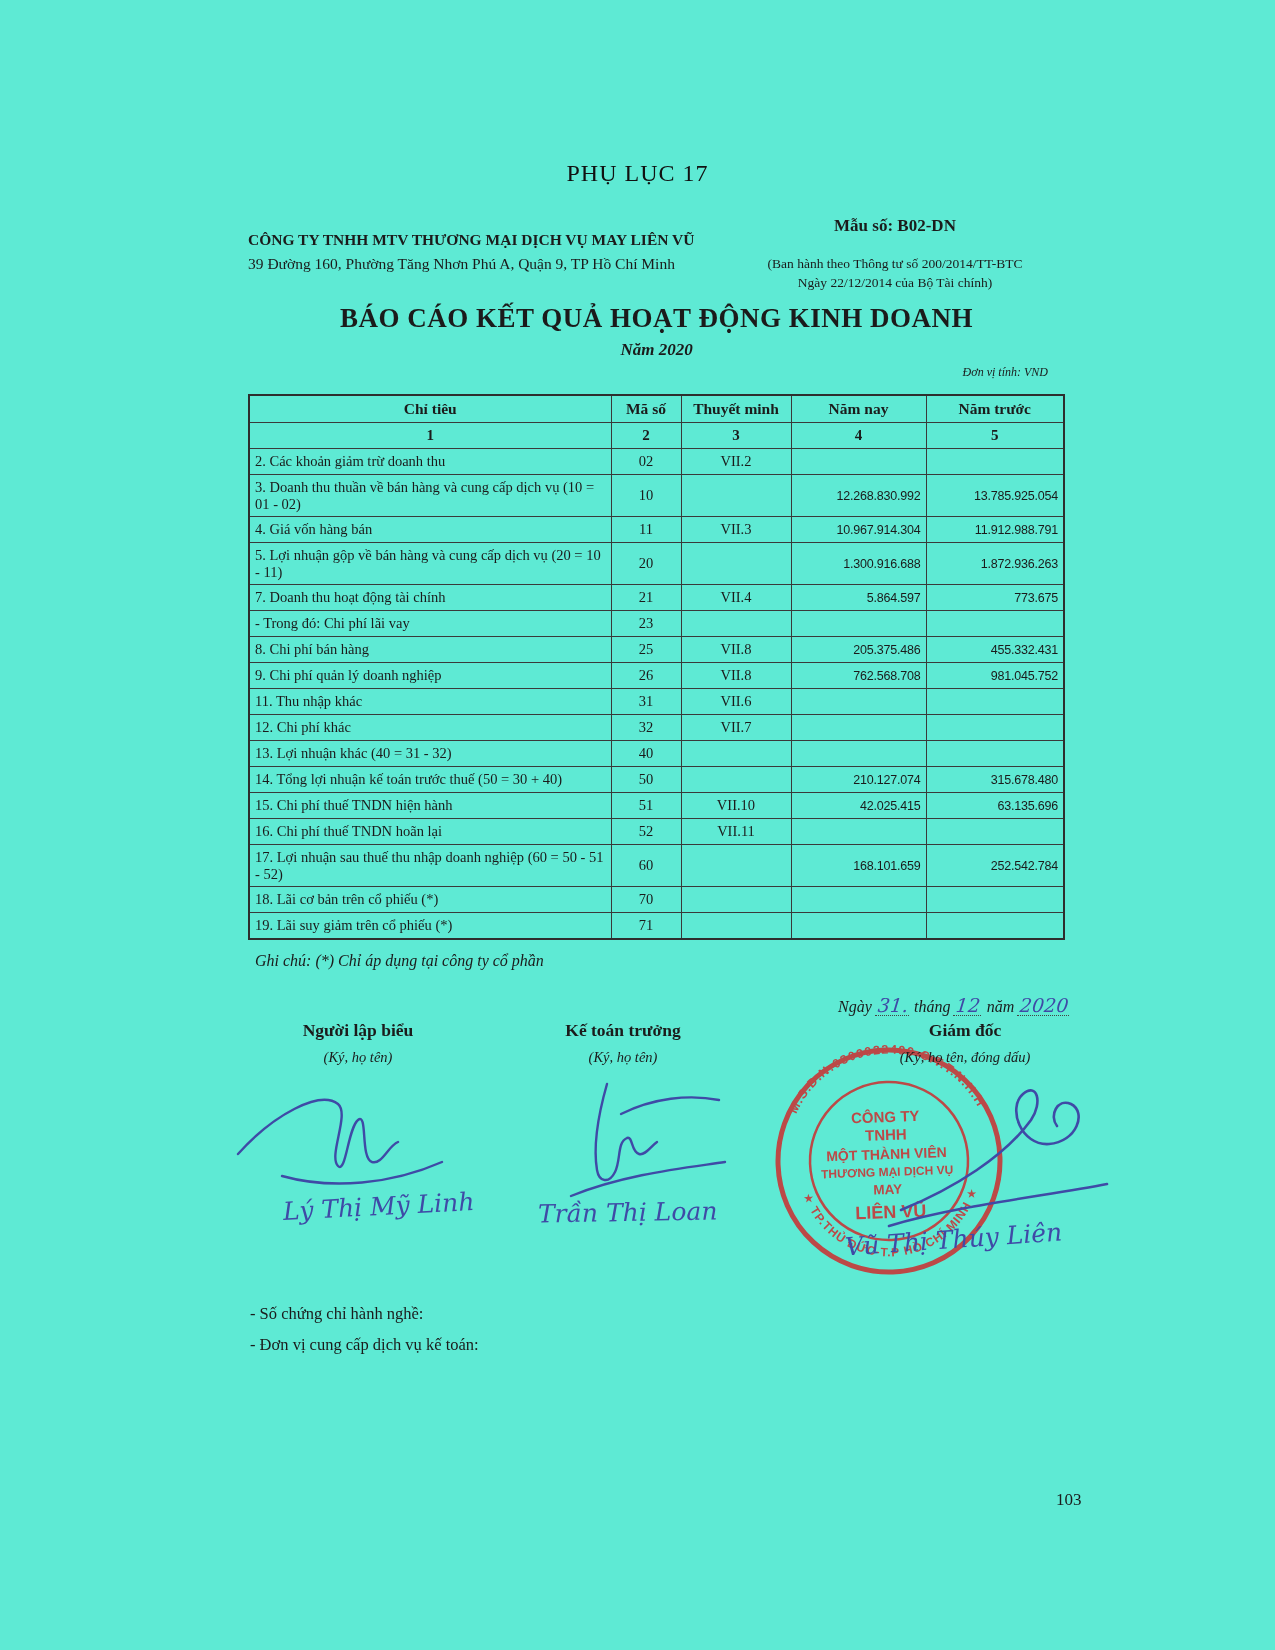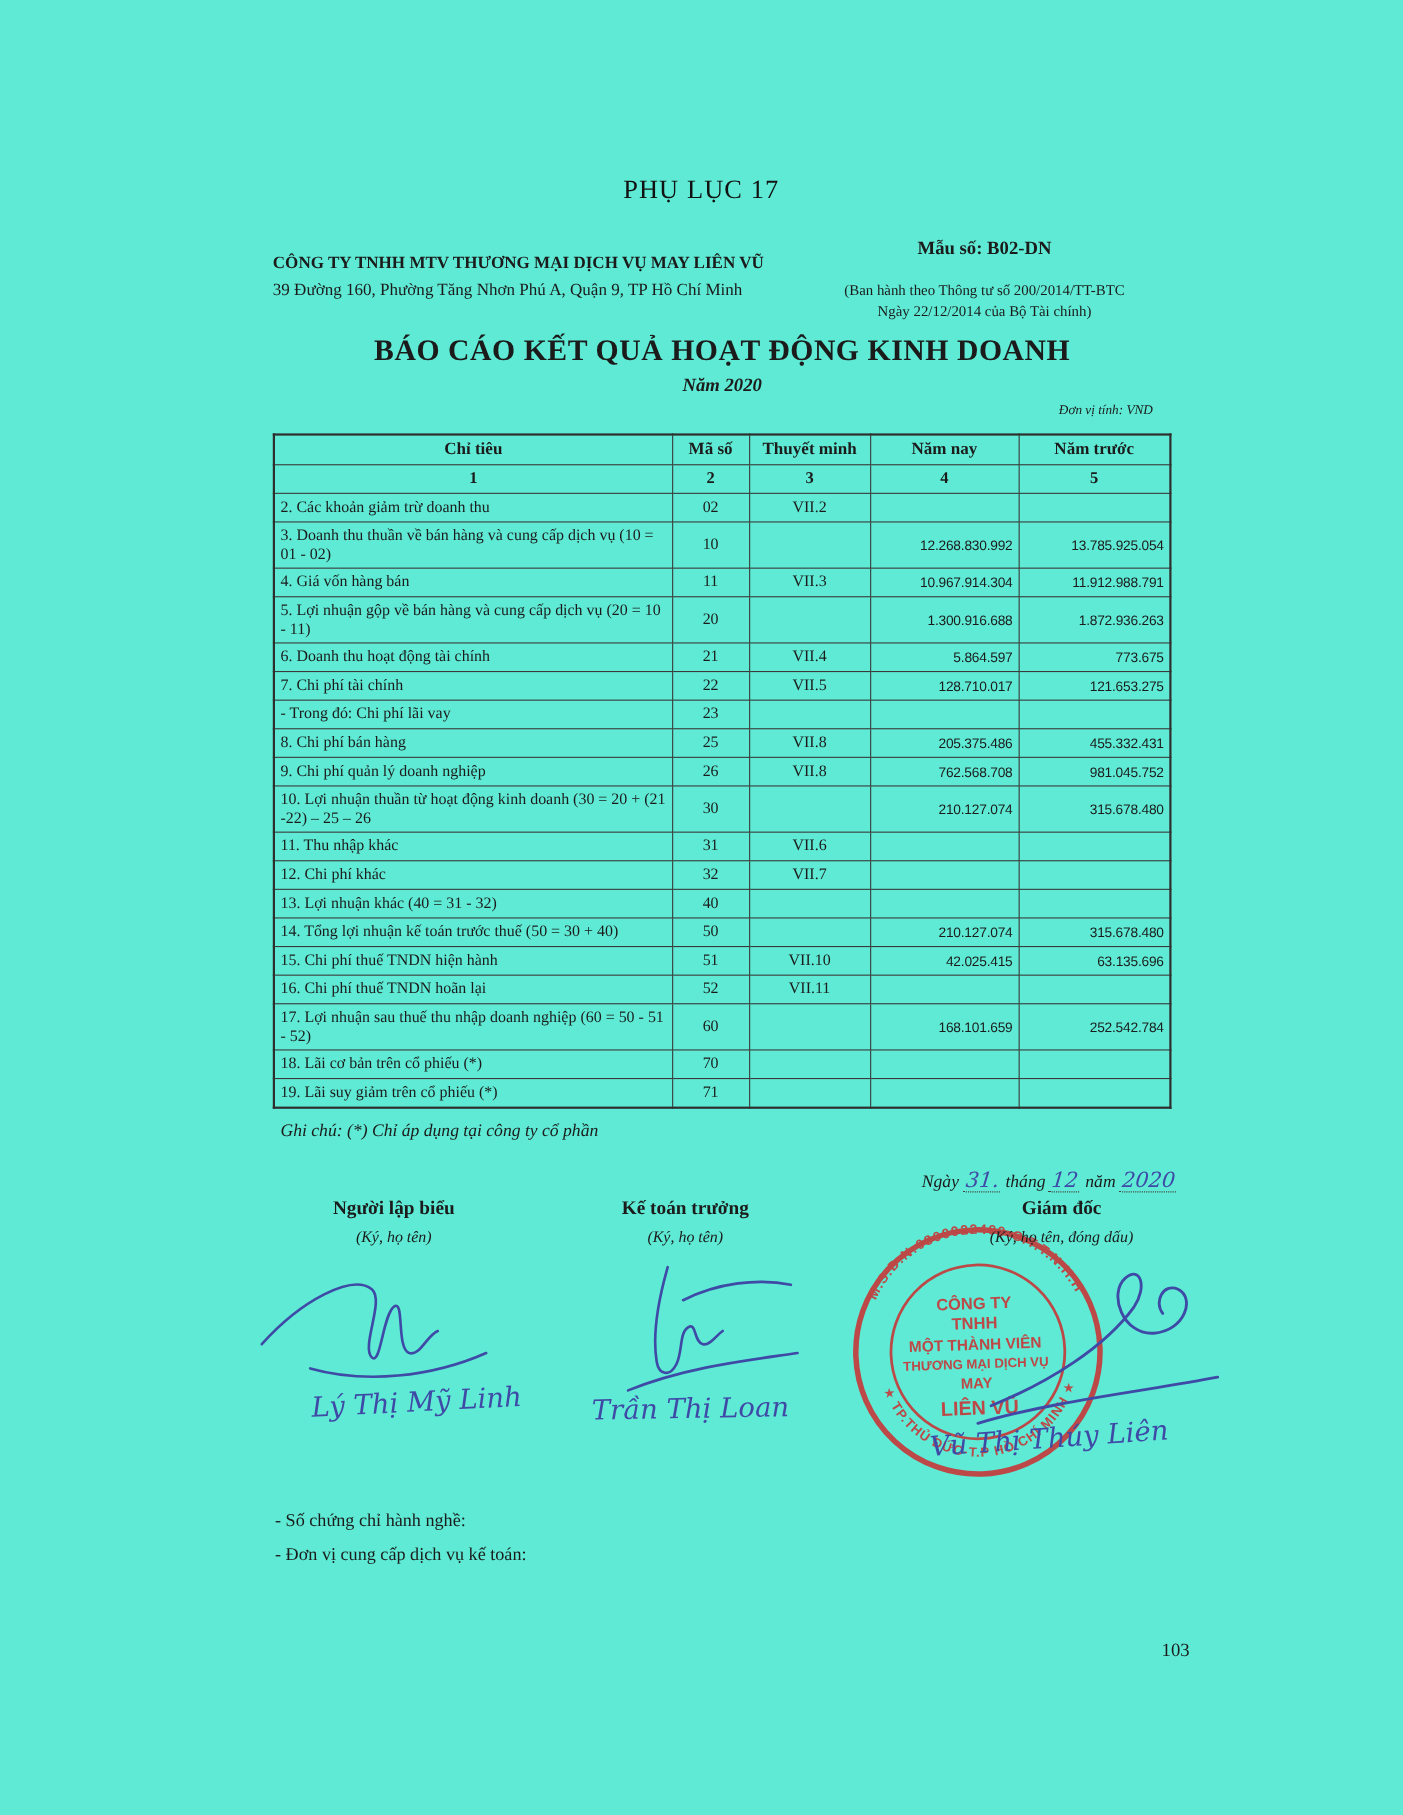--- a/index.html
+++ b/index.html
@@ -150,32 +150,25 @@
         <td class="c-prev">11.912.988.791</td>
       </tr>
           <tr>
         <td class="c-label">5. Lợi nhuận gộp về bán hàng và cung cấp dịch vụ (20 = 10 - 11)</td>
         <td class="c-code">20</td>
         <td class="c-note"></td>
         <td class="c-cur">1.300.916.688</td>
         <td class="c-prev">1.872.936.263</td>
       </tr>
           <tr>
-        <td class="c-label">6. Doanh thu hoạt động tài chính</td>
+        <td class="c-label">7. Doanh thu hoạt động tài chính</td>
         <td class="c-code">21</td>
         <td class="c-note">VII.4</td>
         <td class="c-cur">5.864.597</td>
         <td class="c-prev">773.675</td>
-      </tr>
-          <tr>
-        <td class="c-label">7. Chi phí tài chính</td>
-        <td class="c-code">22</td>
-        <td class="c-note">VII.5</td>
-        <td class="c-cur">128.710.017</td>
-        <td class="c-prev">121.653.275</td>
       </tr>
           <tr>
         <td class="c-label">- Trong đó: Chi phí lãi vay</td>
         <td class="c-code">23</td>
         <td class="c-note"></td>
         <td class="c-cur"></td>
         <td class="c-prev"></td>
       </tr>
           <tr>
         <td class="c-label">8. Chi phí bán hàng</td>
@@ -183,27 +176,20 @@
         <td class="c-note">VII.8</td>
         <td class="c-cur">205.375.486</td>
         <td class="c-prev">455.332.431</td>
       </tr>
           <tr>
         <td class="c-label">9. Chi phí quản lý doanh nghiệp</td>
         <td class="c-code">26</td>
         <td class="c-note">VII.8</td>
         <td class="c-cur">762.568.708</td>
         <td class="c-prev">981.045.752</td>
-      </tr>
-          <tr>
-        <td class="c-label">10. Lợi nhuận thuần từ hoạt động kinh doanh (30 = 20 + (21 -22) – 25 – 26</td>
-        <td class="c-code">30</td>
-        <td class="c-note"></td>
-        <td class="c-cur">210.127.074</td>
-        <td class="c-prev">315.678.480</td>
       </tr>
           <tr>
         <td class="c-label">11. Thu nhập khác</td>
         <td class="c-code">31</td>
         <td class="c-note">VII.6</td>
         <td class="c-cur"></td>
         <td class="c-prev"></td>
       </tr>
           <tr>
         <td class="c-label">12. Chi phí khác</td>

